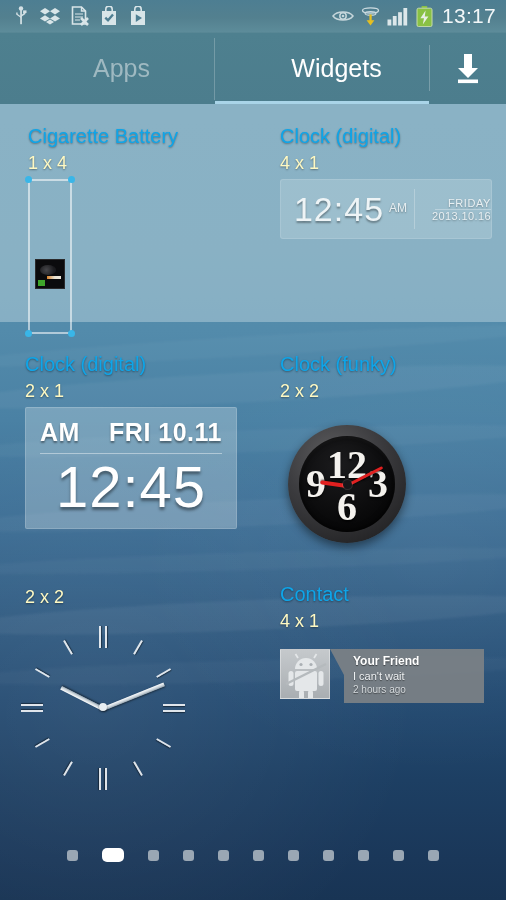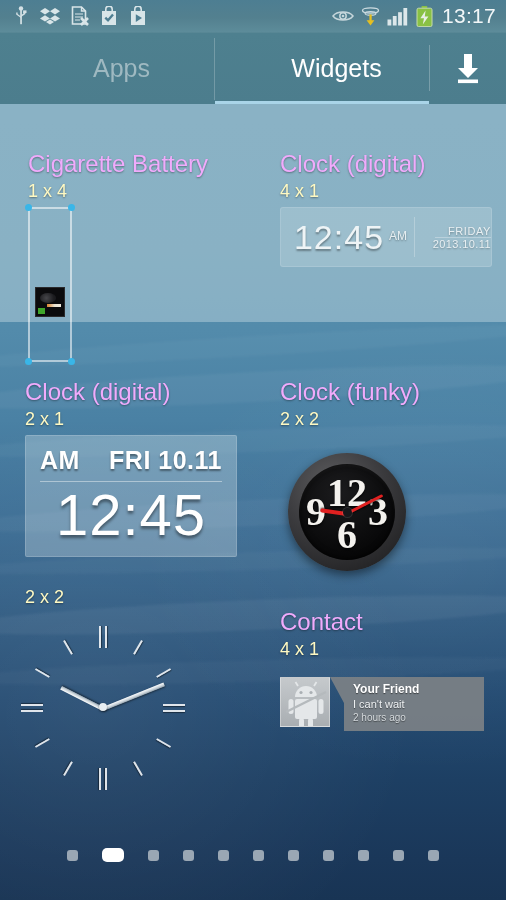--- a/index.html
+++ b/index.html
@@ -70,21 +70,21 @@
   
   .scrim{
     position:absolute; top:104px; left:0; width:506px; height:218px;
     background:rgba(206,224,230,0.42);
     z-index:5;
   }
 
   
   .grid{ position:absolute; top:104px; left:0; width:506px; height:720px; z-index:10; }
   .cell{ position:absolute; }
-  .w-title{ color:#f0abfc; font-size:24px; line-height:24px; text-shadow:0 1px 2px rgba(0,0,0,.38);margin-top:28px; }
+  .w-title{ color:#0ea5e9; font-size:20px; line-height:24px; text-shadow:0 1px 2px rgba(0,0,0,.38); }
   .w-size{ color:#fef9c3; font-size:18px; line-height:24px; margin-top:3px;
            text-shadow:0 1px 2px rgba(0,0,0,.38); }
   .w-preview{ margin-top:4px; position:relative; }
 
   
   .cig-frame{ position:relative; width:44px; height:155px;
               border:2px solid rgba(255,255,255,.55); border-radius:2px; }
   .cig-dot{ position:absolute; width:7px; height:7px; border-radius:50%; background:#39b6e8; }
   .cig-dot.tl{ left:-5px; top:-5px; } .cig-dot.tr{ right:-5px; top:-5px; }
   .cig-dot.bl{ left:-5px; bottom:-5px; } .cig-dot.br{ right:-5px; bottom:-5px; }
@@ -306,21 +306,21 @@
       <div class="w-preview">
         <div class="dclock4">
           <div class="dc4-left">
             <span class="dc4-time">12:45</span>
             <span class="dc4-ampm">AM</span>
           </div>
           <div class="dc4-div"></div>
           <div class="dc4-right">
             <span class="dc4-day">FRIDAY</span>
             <div class="dc4-line"></div>
-            <span class="dc4-date">2013.10.11</span>
+            <span class="dc4-date">2013.10.16</span>
           </div>
         </div>
       </div>
     </div>
 
     <div class="cell" style="left:25px; top:248px;">
       <div class="w-title">Clock (digital)</div>
       <div class="w-size">2 x 1</div>
       <div class="w-preview">
         <div class="dclock2">

